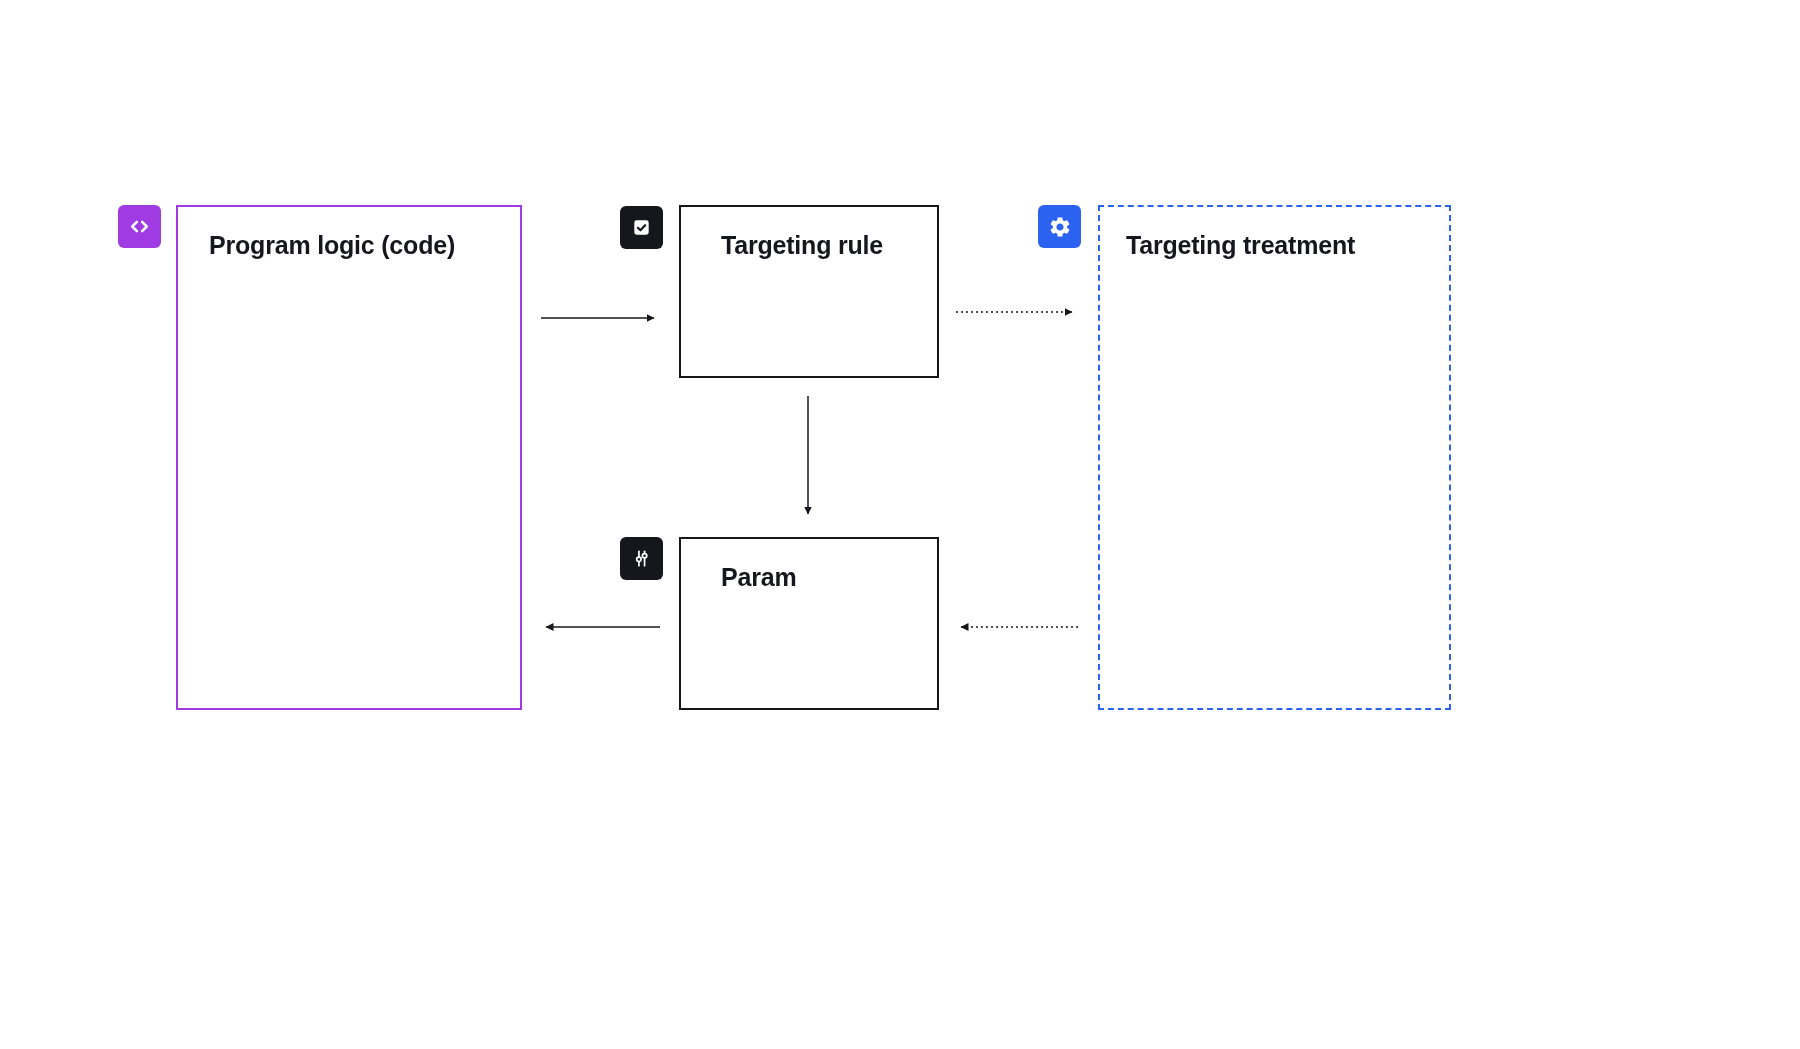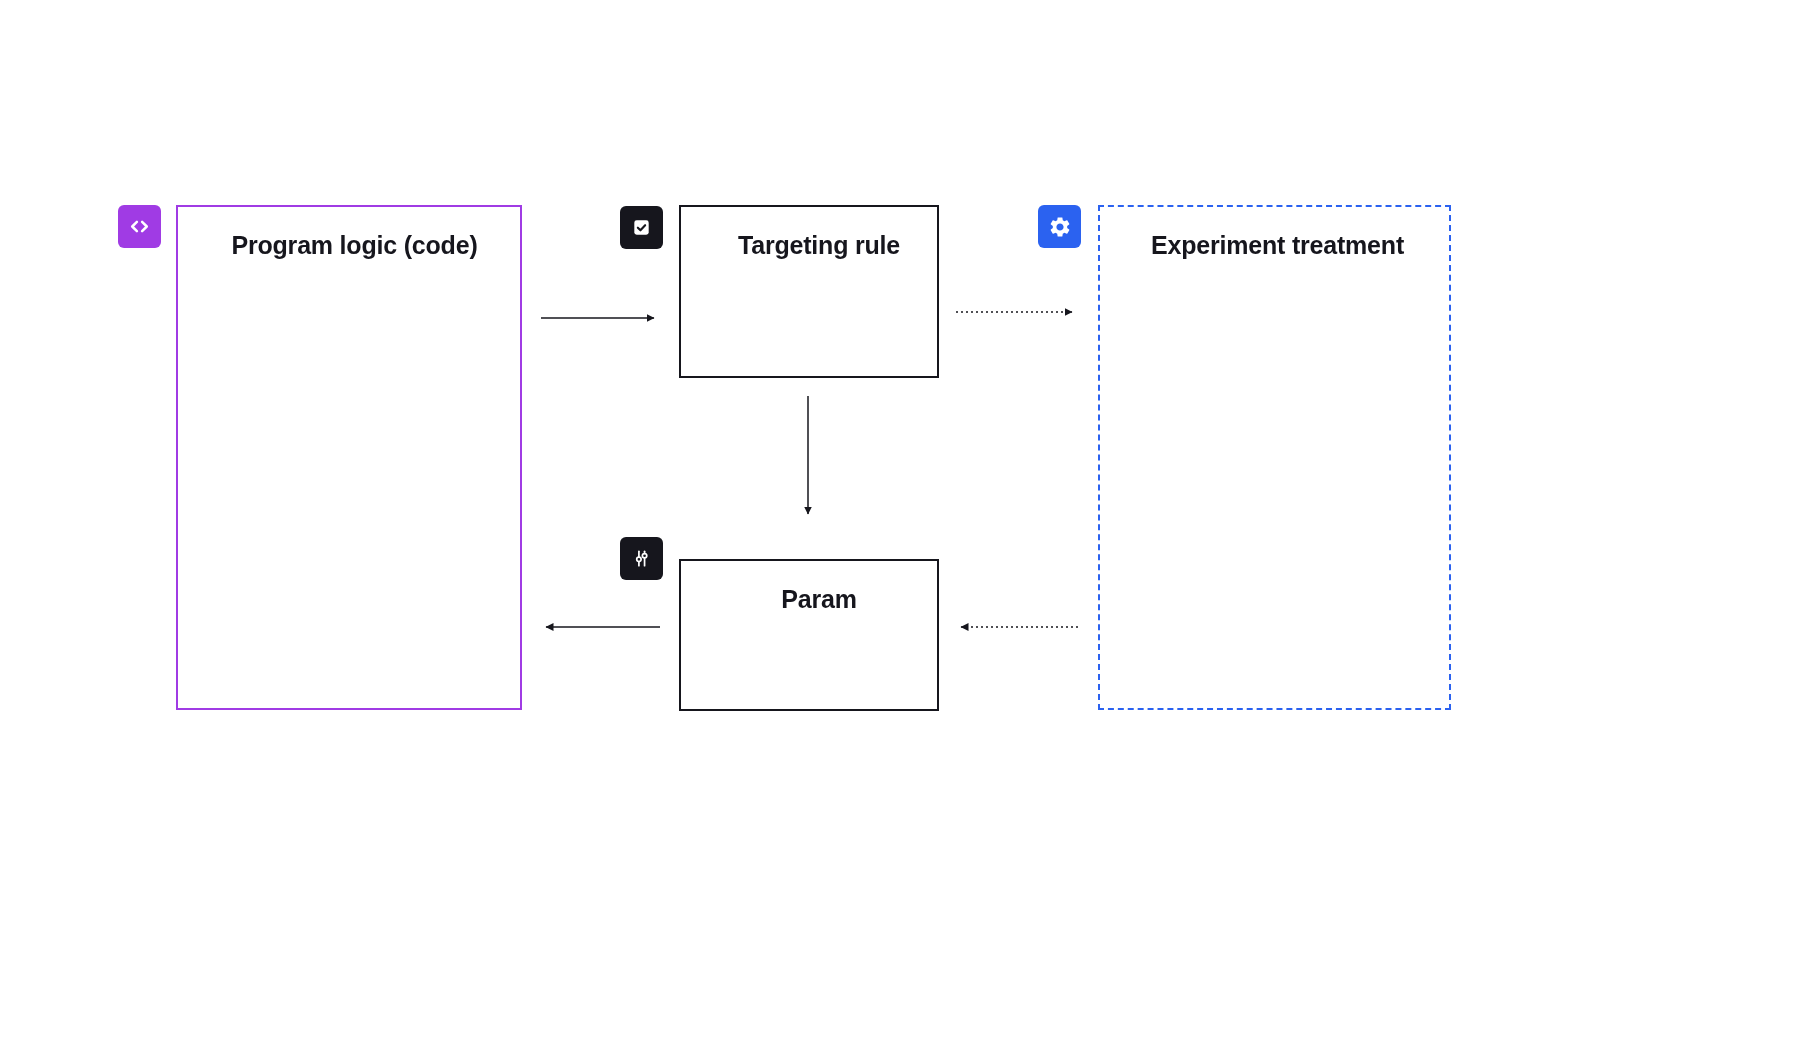--- a/index.html
+++ b/index.html
@@ -35,37 +35,36 @@
     background: var(--bg);
   }
   .node .label {
     display: block;
     padding: 24px 20px 0 31px;
     font-size: 25px;
     font-weight: 700;
     letter-spacing: -0.2px;
     color: var(--ink);
     white-space: nowrap;
-    text-align: center;
   }
   .node.program {
     left: 176px; top: 205px; width: 346px; height: 505px;
     border: 2px solid var(--purple);
   }
   .node.targeting {
     left: 679px; top: 205px; width: 260px; height: 173px;
     border: 2px solid var(--ink);
   }
   .node.experiment {
     left: 1098px; top: 205px; width: 353px; height: 505px;
     border: 2px dashed var(--blue);
   }
   .node.experiment .label { padding-left: 26px; }
   .node.param {
-    left: 679px; top: 559px; width: 260px; height: 152px;
+    left: 679px; top: 537px; width: 260px; height: 173px;
     border: 2px solid var(--ink);
   }
   .node.targeting .label, .node.param .label { padding-left: 40px; }
 
   .badge {
     position: absolute;
     width: 43px; height: 43px;
     border-radius: 6px;
     display: flex;
     align-items: center;
@@ -119,21 +118,21 @@
     <span class="label">Targeting rule</span>
   </div>
   <div class="badge check">
     <svg width="23" height="23" viewBox="0 0 24 24">
       <rect x="4.5" y="4.5" width="15" height="15" rx="2.5" fill="#ffffff"></rect>
       <polyline points="8.2,12.2 10.9,14.9 15.8,9.6" fill="none" stroke="#16161d" stroke-width="2.2" stroke-linecap="round" stroke-linejoin="round"></polyline>
     </svg>
   </div>
 
   <div class="node experiment">
-    <span class="label">Experiment treatment</span>
+    <span class="label">Targeting treatment</span>
   </div>
   <div class="badge gear">
     <svg width="24" height="24" viewBox="0 0 24 24">
       <path fill="#ffffff" d="M19.14 12.94c.04-.3.06-.61.06-.94 0-.32-.02-.64-.07-.94l2.03-1.58c.18-.14.23-.41.12-.61l-1.92-3.32c-.12-.22-.37-.29-.59-.22l-2.39.96c-.5-.38-1.03-.7-1.62-.94l-.36-2.54c-.04-.24-.24-.41-.48-.41h-3.84c-.24 0-.43.17-.47.41l-.36 2.54c-.59.24-1.13.57-1.62.94l-2.39-.96c-.22-.08-.47 0-.59.22L2.74 8.87c-.12.21-.08.47.12.61l2.03 1.58c-.05.3-.09.63-.09.94s.02.64.07.94l-2.03 1.58c-.18.14-.23.41-.12.61l1.92 3.32c.12.22.37.29.59.22l2.39-.96c.5.38 1.03.7 1.62.94l.36 2.54c.05.24.24.41.48.41h3.84c.24 0 .44-.17.47-.41l.36-2.54c.59-.24 1.13-.56 1.62-.94l2.39.96c.22.08.47 0 .59-.22l1.92-3.32c.12-.22.07-.47-.12-.61l-2.01-1.58zM12 15.6c-1.98 0-3.6-1.62-3.6-3.6s1.62-3.6 3.6-3.6 3.6 1.62 3.6 3.6-1.62 3.6-3.6 3.6z"></path>
     </svg>
   </div>
 
   <div class="node param">
     <span class="label">Param</span>
   </div>

